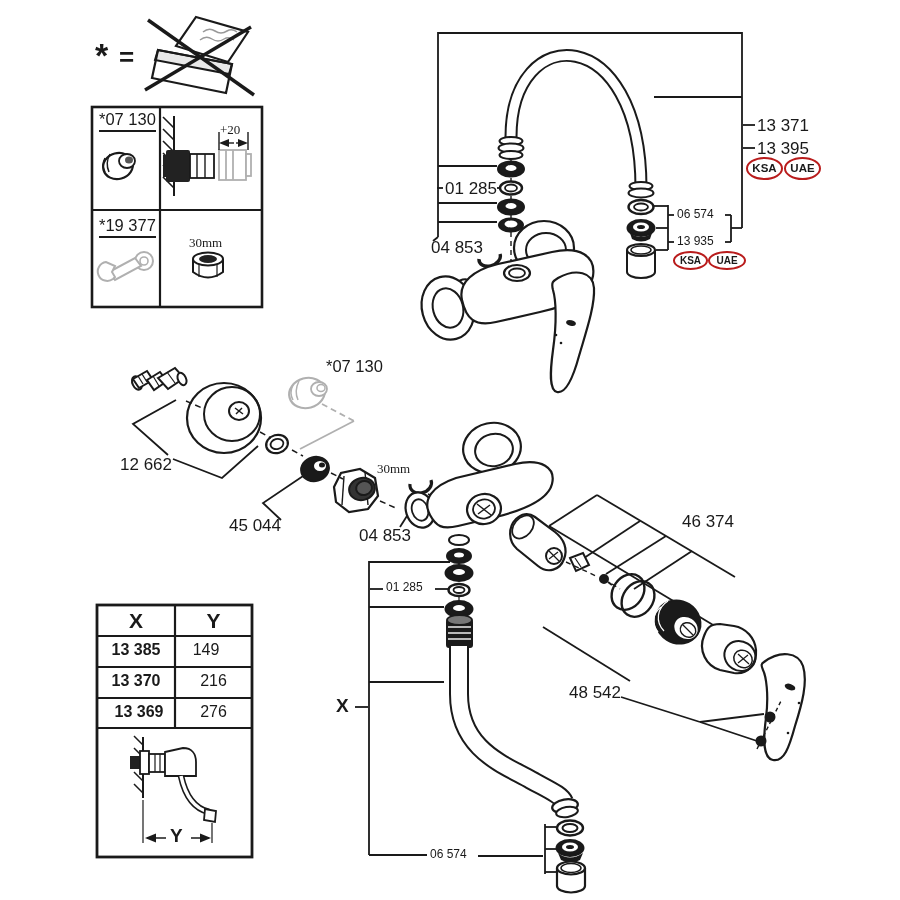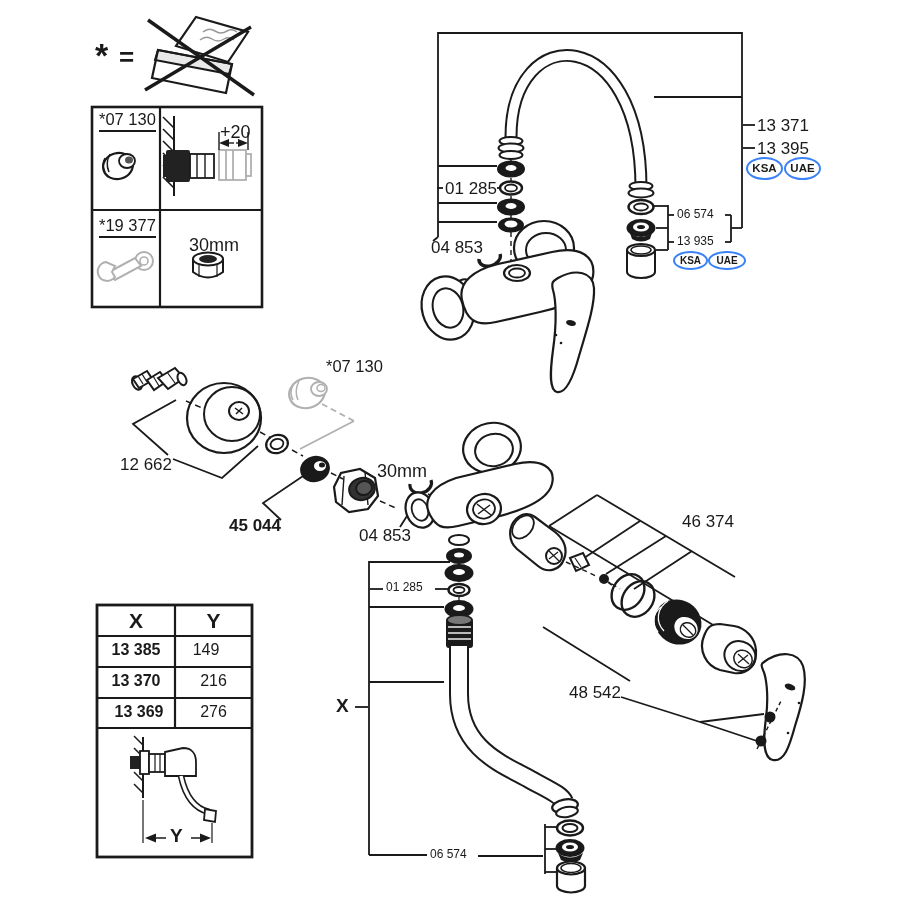--- a/index.html
+++ b/index.html
@@ -1,23 +1,23 @@
 <!DOCTYPE html>
 <html><head>
 <meta charset="utf-8">
 <style>
   html,body{margin:0;padding:0;background:#fff;}
   #canvas{position:relative;width:900px;height:900px;background:#fff;overflow:hidden;
           font-family:"Liberation Sans", sans-serif;color:#1a1a1a;}
   #art{position:absolute;left:0;top:0;}
   .lbl{position:absolute;font-size:17px;line-height:1.05;white-space:nowrap;color:#1a1a1a;}
-  .lbl.sm{font-size:18px;}
+  .lbl.sm{font-size:13px;font-family:Liberation Serif, serif;}
   .lbl.md{font-size:12px;}
   .lbl.underline{border-bottom:2px solid #1a1a1a;padding-bottom:2px;}
-  .badge{position:absolute;border:2px solid #3b82f6;border-radius:50%;text-align:center;
+  .badge{position:absolute;border:2px solid #b91c1c;border-radius:50%;text-align:center;
          font-weight:bold;color:#1a1a1a;}
   .badge.lg{width:33px;height:19px;font-size:11.5px;line-height:19px;}
   .badge.smb{width:31px;height:15px;font-size:10px;line-height:15px;}
   .tcell{position:absolute;text-align:center;font-size:16px;}
   .tcell.head{font-size:21px;font-weight:bold;}
   .tcell.bold{font-weight:bold;}
   .bigsym{position:absolute;font-weight:bold;}
 </style>
 </head>
 <body>
@@ -386,21 +386,21 @@
 <div class="lbl" style="left:757px;top:140px;">13 395</div>
 <div class="badge lg" style="left:746px;top:157px;">KSA</div>
 <div class="badge lg" style="left:784px;top:157px;">UAE</div>
 <div class="lbl md" style="left:677px;top:208px;">06 574</div>
 <div class="lbl md" style="left:677px;top:235px;">13 935</div>
 <div class="badge smb" style="left:673px;top:251px;">KSA</div>
 <div class="badge smb" style="left:708px;top:251px;width:34px;">UAE</div>
 
 <div class="lbl" style="left:326px;top:358px;font-size:16.5px;">*07 130</div>
 <div class="lbl" style="left:120px;top:456px;">12 662</div>
-<div class="lbl" style="left:229px;top:517px;font-weight:bold;">45 044</div>
+<div class="lbl" style="left:229px;top:517px;">45 044</div>
 <div class="lbl sm" style="left:377px;top:462px;">30mm</div>
 <div class="lbl" style="left:359px;top:527px;">04 853</div>
 <div class="lbl" style="left:682px;top:513px;text-align:center;">46 374</div>
 <div class="lbl md" style="left:386px;top:581px;">01 285</div>
 <div class="lbl" style="left:569px;top:684px;">48 542</div>
 <div class="lbl" style="left:336px;top:696px;font-size:19px;font-weight:bold;">X</div>
 <div class="lbl md" style="left:430px;top:848px;">06 574</div>
 
 <div class="tcell head" style="left:97px;top:609px;width:78px;">X</div>
 <div class="tcell head" style="left:175px;top:609px;width:77px;">Y</div>

